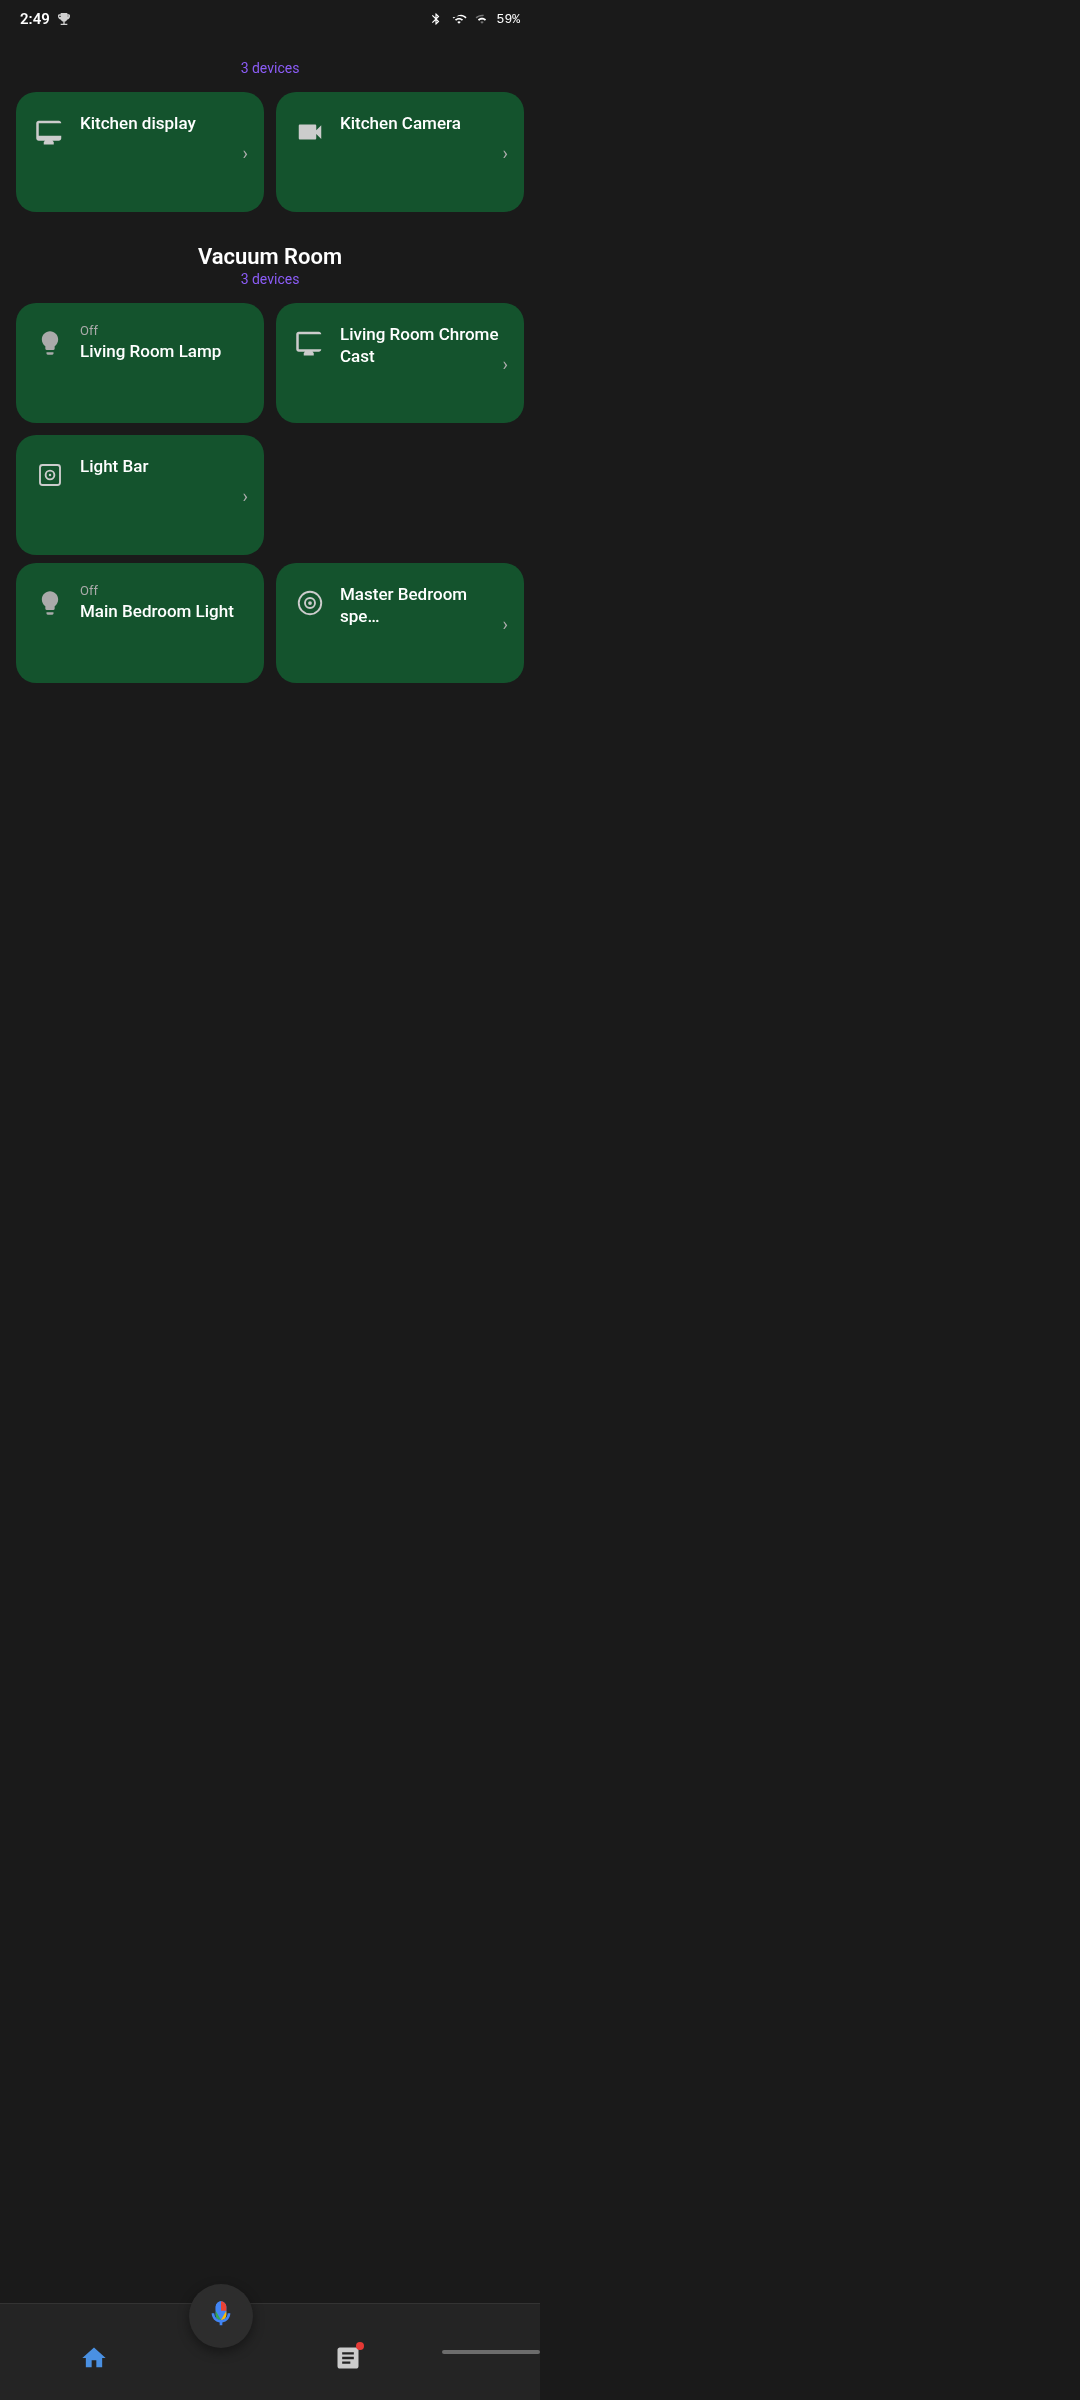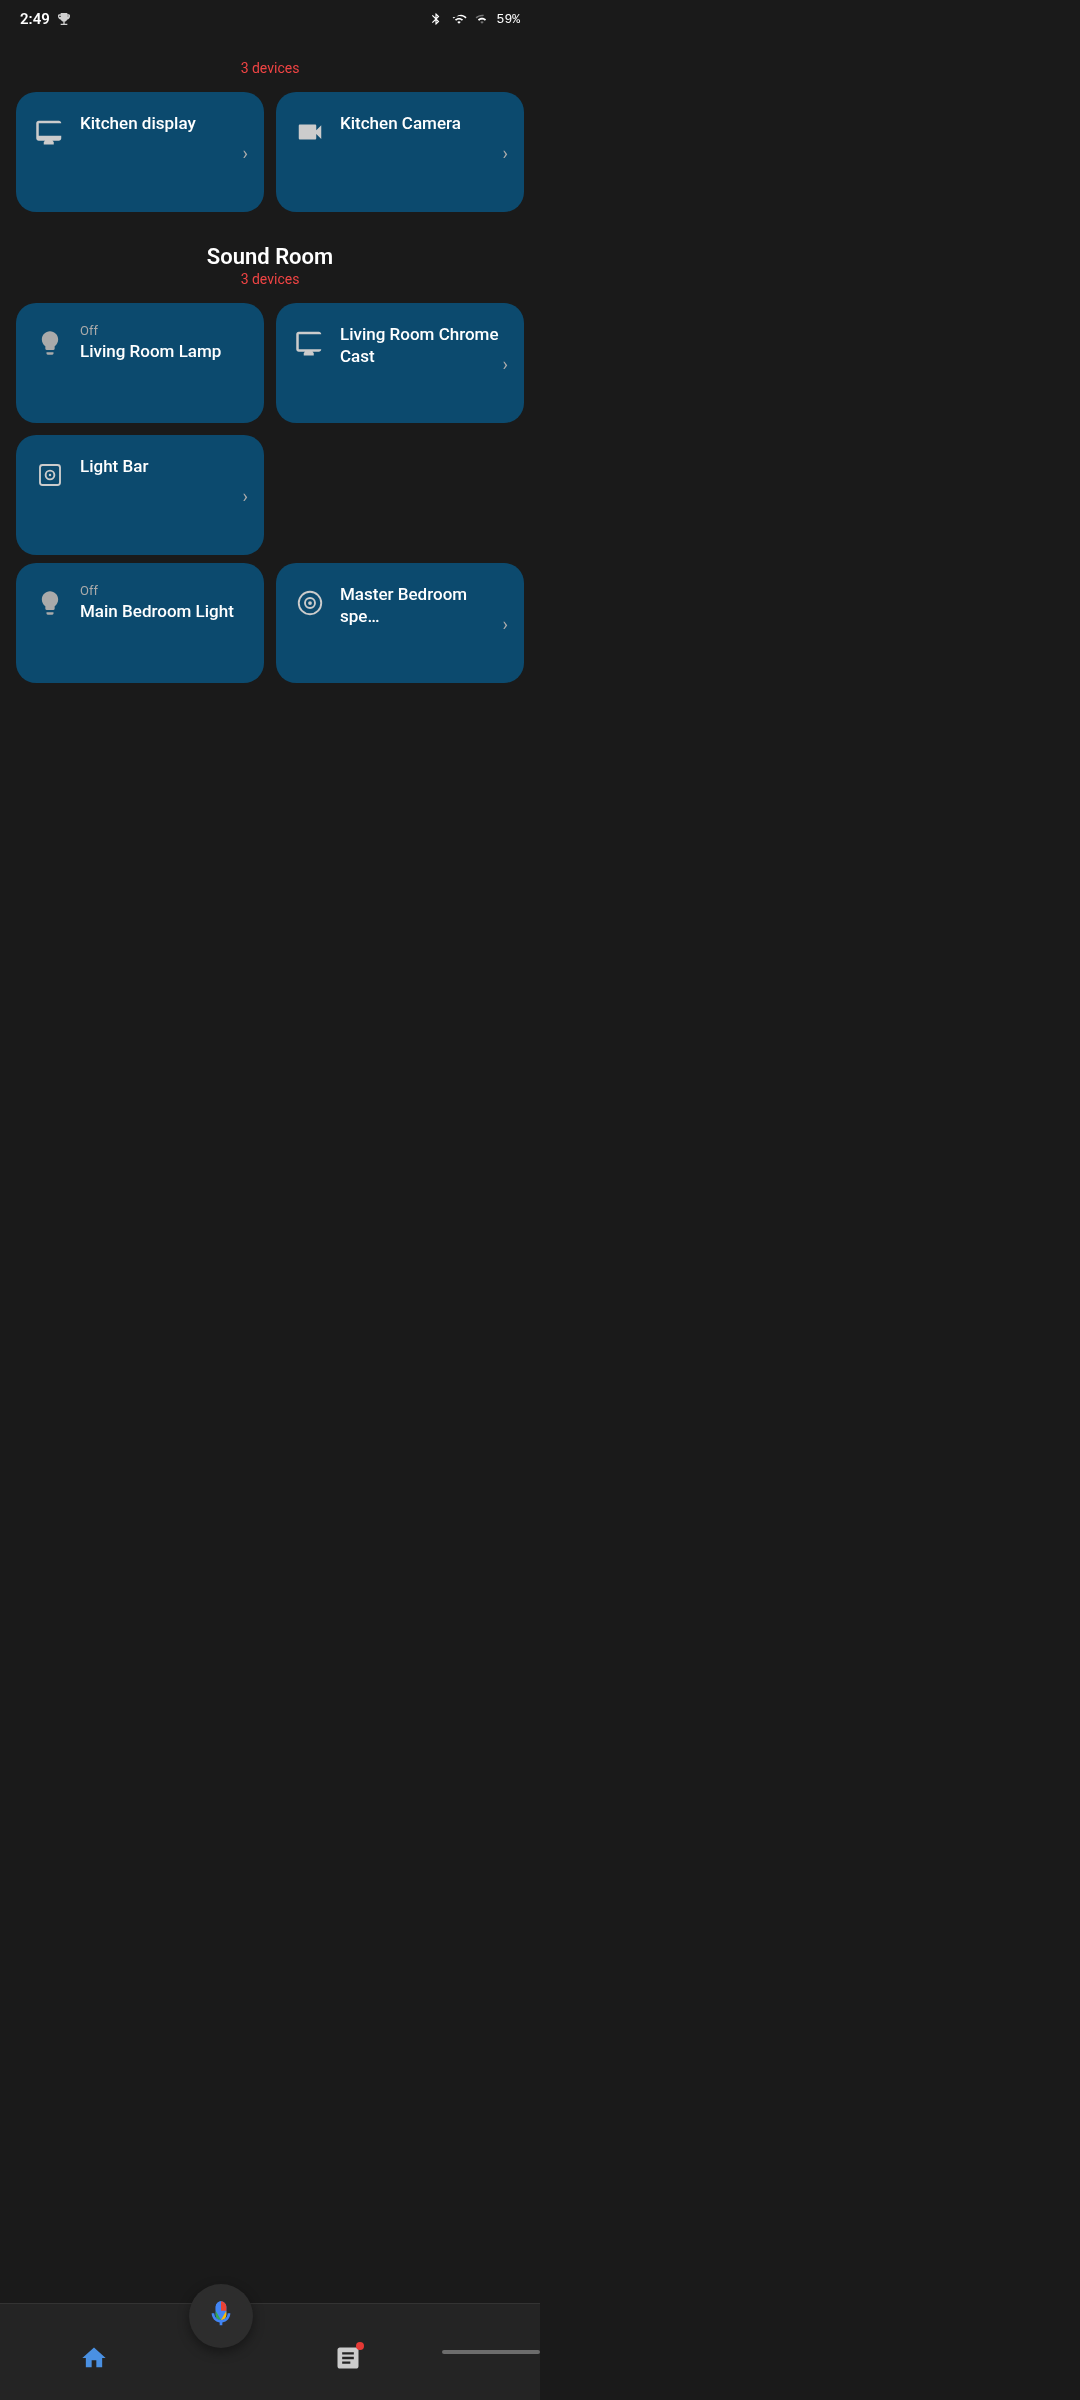--- a/index.html
+++ b/index.html
@@ -46,34 +46,34 @@
     }
 
     .section-title {
       font-size: 22px;
       font-weight: 600;
       color: #ffffff;
     }
 
     .section-subtitle {
       font-size: 14px;
-      color: #ef4444;
+      color: #8b5cf6;
       margin-top: 2px;
     }
 
     
     .device-grid {
       display: grid;
       grid-template-columns: 1fr 1fr;
       gap: 12px;
       padding: 0 16px 8px;
     }
 
     .device-card {
-      background-color: #0c4a6e;
+      background-color: #14532d;
       border-radius: 20px;
       padding: 20px 16px;
       display: flex;
       flex-direction: column;
       justify-content: space-between;
       min-height: 120px;
       cursor: pointer;
       position: relative;
     }
 
@@ -241,21 +241,21 @@
         <div class="device-info">
           <div class="device-name">Kitchen Camera</div>
         </div>
       </div>
       <div class="chevron">›</div>
     </div>
 
   </div>
 
   <div class="section-header">
-    <div class="section-title">Sound Room</div>
+    <div class="section-title">Vacuum Room</div>
     <div class="section-subtitle">3 devices</div>
   </div>
 
   <div class="device-grid">
 
     <div class="device-card">
       <div class="device-card-inner">
         <div class="device-icon">
           <svg width="28" height="28" viewBox="0 0 24 24" fill="#aaaaaa">
             <path d="M9 21c0 .55.45 1 1 1h4c.55 0 1-.45 1-1v-1H9v1zm3-19C8.14 2 5 5.14 5 9c0 2.38 1.19 4.47 3 5.74V17c0 .55.45 1 1 1h6c.55 0 1-.45 1-1v-2.26c1.81-1.27 3-3.36 3-5.74 0-3.86-3.14-7-7-7z"></path>

